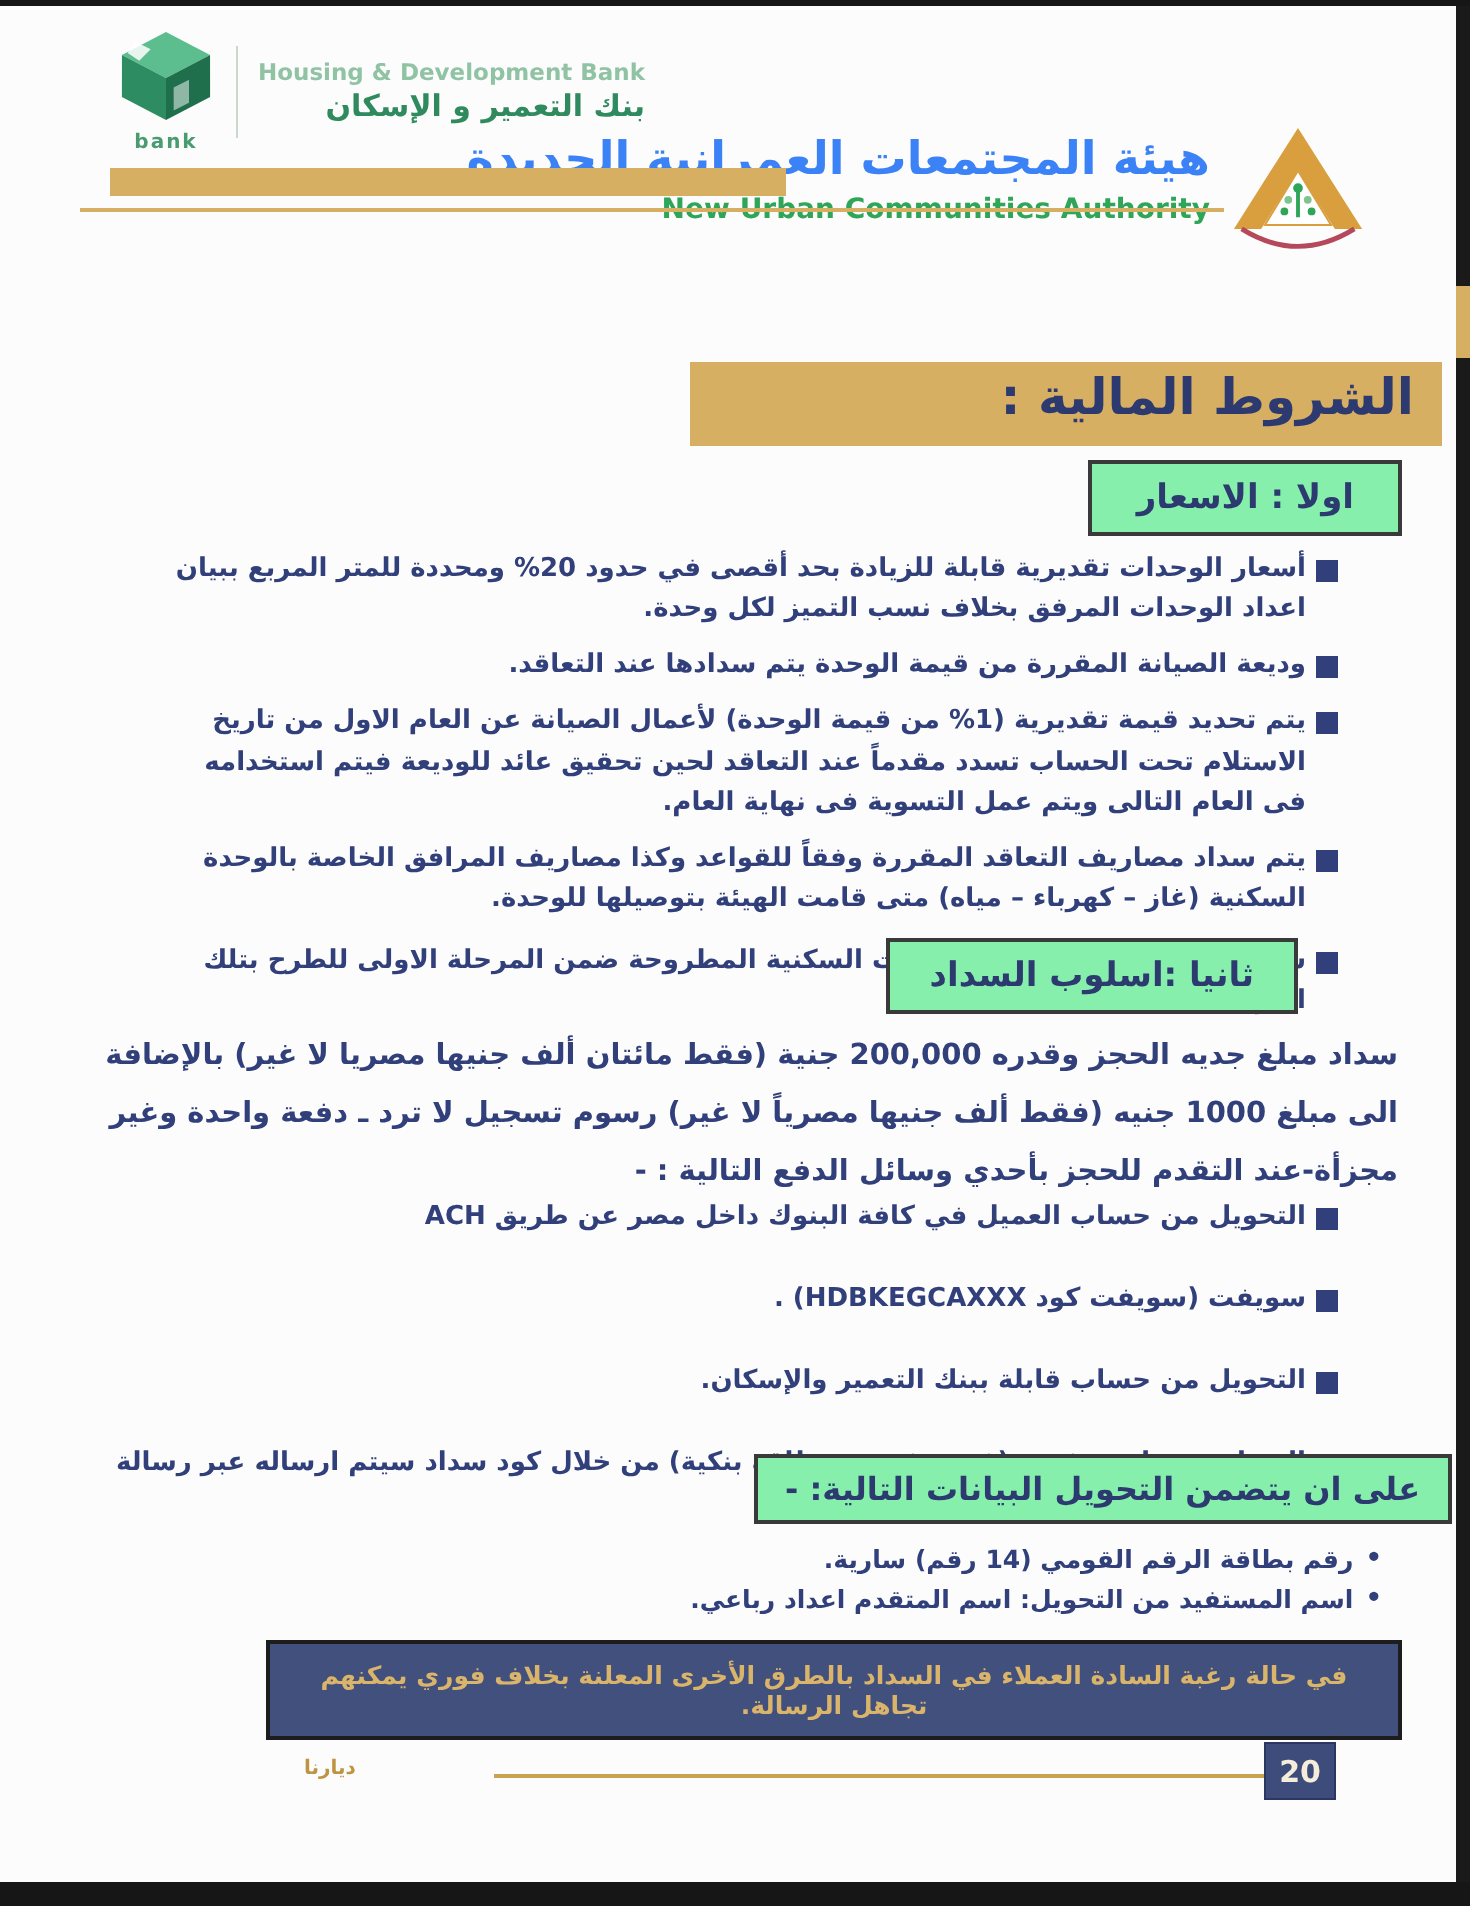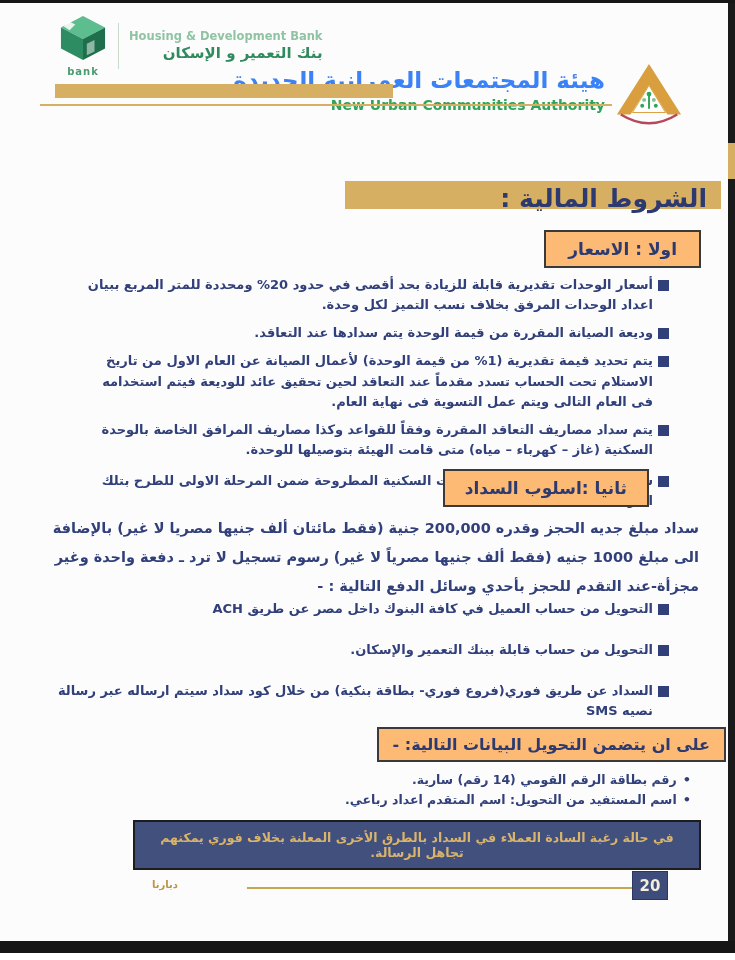--- a/index.html
+++ b/index.html
@@ -35,27 +35,27 @@
   .authority-block { position:absolute; top:62px; right:48px; display:flex; align-items:flex-start; gap:6px; }
   .authority-names { display:flex; flex-direction:column; text-align:right; line-height:1.3; margin-top:4px; }
   .auth-name-ar { font-size:23px; font-weight:bold; color:#3b82f6; direction:rtl; }
   .auth-name-en { font-size:14px; font-weight:bold; color:#2fa558; }
 
   .gold-bar-thick { position:absolute; top:84px; left:55px; width:338px; height:14px; background:#d7af63; }
   .gold-bar-thin  { position:absolute; top:104px; left:40px; width:572px; height:2px; background:#d7af63; }
 
   
   .title-block {
-    position:absolute; top:181px; right:14px; width:376px; height:28px;
+    position:absolute; top:181px; right:14px; width:376px; height:42px;
     background:#d7af63; color:#2c3a70; font-size:25px; font-weight:bold;
     direction:rtl; text-align:right; padding:3px 14px 0 0; letter-spacing:0;
   }
   .gold-box {
     position:absolute; display:inline-block;
-    background:#fdba74; border:2px solid #3a3a3a;
+    background:#86efac; border:2px solid #3a3a3a;
     color:#2c3a70; font-weight:bold; direction:rtl; text-align:left;
   }
   .box-prices   { top:230px; right:34px;  font-size:17px; padding:7px 22px; }
   .box-payment  { top:469px; right:86px;  font-size:17px; padding:7px 20px; }
   .box-transfer { top:727px; right:9px;   font-size:16px; padding:6px 14px; }
 
   .bullet-list { position:absolute; direction:rtl; }
   .s1-bullets { top:275px; right:66px; width:588px; }
   .s2-bullets { top:599px; right:66px; width:612px; }
   .bullet-item {
@@ -179,20 +179,24 @@
 
   <div class="intro-par">سداد مبلغ جديه الحجز وقدره 200,000 جنية (فقط مائتان ألف جنيها مصريا لا غير)  بالإضافة الى مبلغ 1000 جنيه (فقط ألف جنيها مصرياً لا غير) رسوم تسجيل لا ترد ـ دفعة واحدة وغير مجزأة-عند التقدم للحجز بأحدي وسائل الدفع التالية : -</div>
 
   <div class="bullet-list s2-bullets">
     <div class="bullet-item">
       <span class="sq"></span>
       <span>التحويل من حساب العميل في كافة البنوك داخل مصر عن طريق ACH</span>
     </div>
     <div class="bullet-item">
       <span class="sq"></span>
+      <span>سويفت (سويفت كود HDBKEGCAXXX) .</span>
+    </div>
+    <div class="bullet-item">
+      <span class="sq"></span>
       <span>التحويل من حساب قابلة ببنك التعمير والإسكان.</span>
     </div>
     <div class="bullet-item">
       <span class="sq"></span>
       <span>السداد عن طريق فوري(فروع فوري- بطاقة بنكية) من خلال كود سداد سيتم ارساله عبر رسالة نصيه SMS</span>
     </div>
   </div>
 
   <div class="gold-box box-transfer">على ان يتضمن التحويل البيانات التالية: -</div>
 

